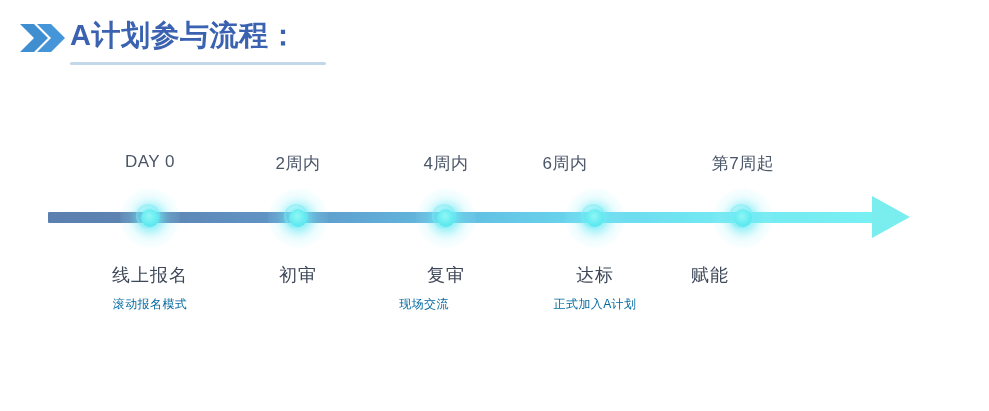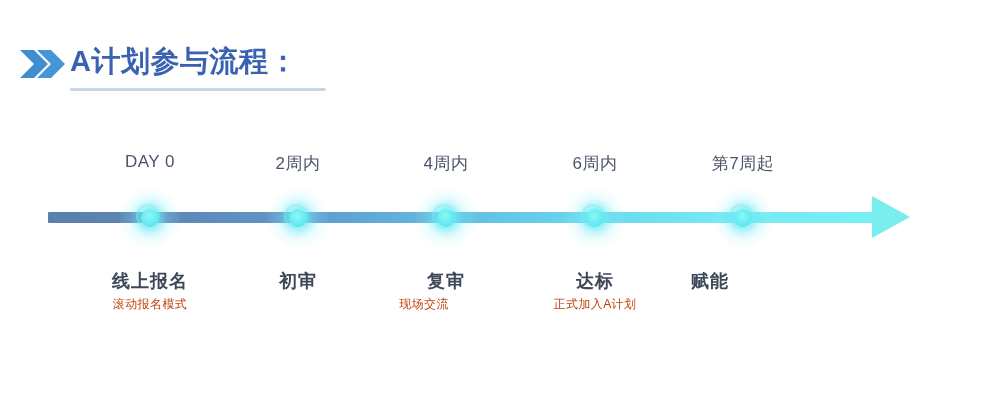--- a/index.html
+++ b/index.html
@@ -12,21 +12,21 @@
     background: #ffffff;
     font-family: "Liberation Sans", "DejaVu Sans", sans-serif;
     overflow: hidden;
     position: relative;
   }
 
   
   .header {
     position: absolute;
     left: 0;
-    top: 38px;
+    top: 12px;
     width: 989px;
     height: 60px;
   }
   .chevron-icon {
     position: absolute;
     left: 20px;
     top: 10px;
     width: 46px;
     height: 32px;
   }
@@ -135,32 +135,31 @@
     font-size: 17px;
     color: #4a5568;
     white-space: nowrap;
     letter-spacing: 0.5px;
   }
   .node-main-label {
     position: absolute;
     top: 263px;
     transform: translateX(-50%);
     font-size: 18px;
-    font-weight: bold;
+    font-weight: normal;
     color: #3d4758;
     white-space: nowrap;
     letter-spacing: 1px;
-    margin-top: 6px;
   }
   .node-sub-label {
     position: absolute;
     top: 296px;
     transform: translateX(-50%);
     font-size: 12px;
-    color: #c2410c;
+    color: #0369a1;
     white-space: nowrap;
     text-align: center;
     line-height: 17px;
     letter-spacing: 0.4px;
   }
 </style>
 </head>
 <body>
 
 <div class="header">
@@ -202,21 +201,21 @@
   <div class="node" style="left:446px">
     <div class="node-glow"></div>
     <div class="node-ring"></div>
     <div class="node-dot"></div>
   </div>
   <div class="node-main-label" style="left:446px">复审</div>
   <div class="node-sub-label" style="left:424px">
     <div>现场交流</div>
   </div>
 
-  <div class="node-top-label" style="left:595px">6周内</div>
+  <div class="node-top-label" style="left:565px">6周内</div>
   <div class="node" style="left:595px">
     <div class="node-glow"></div>
     <div class="node-ring"></div>
     <div class="node-dot"></div>
   </div>
   <div class="node-main-label" style="left:595px">达标</div>
   <div class="node-sub-label" style="left:595px">
     <div>正式加入A计划</div>
   </div>
 

